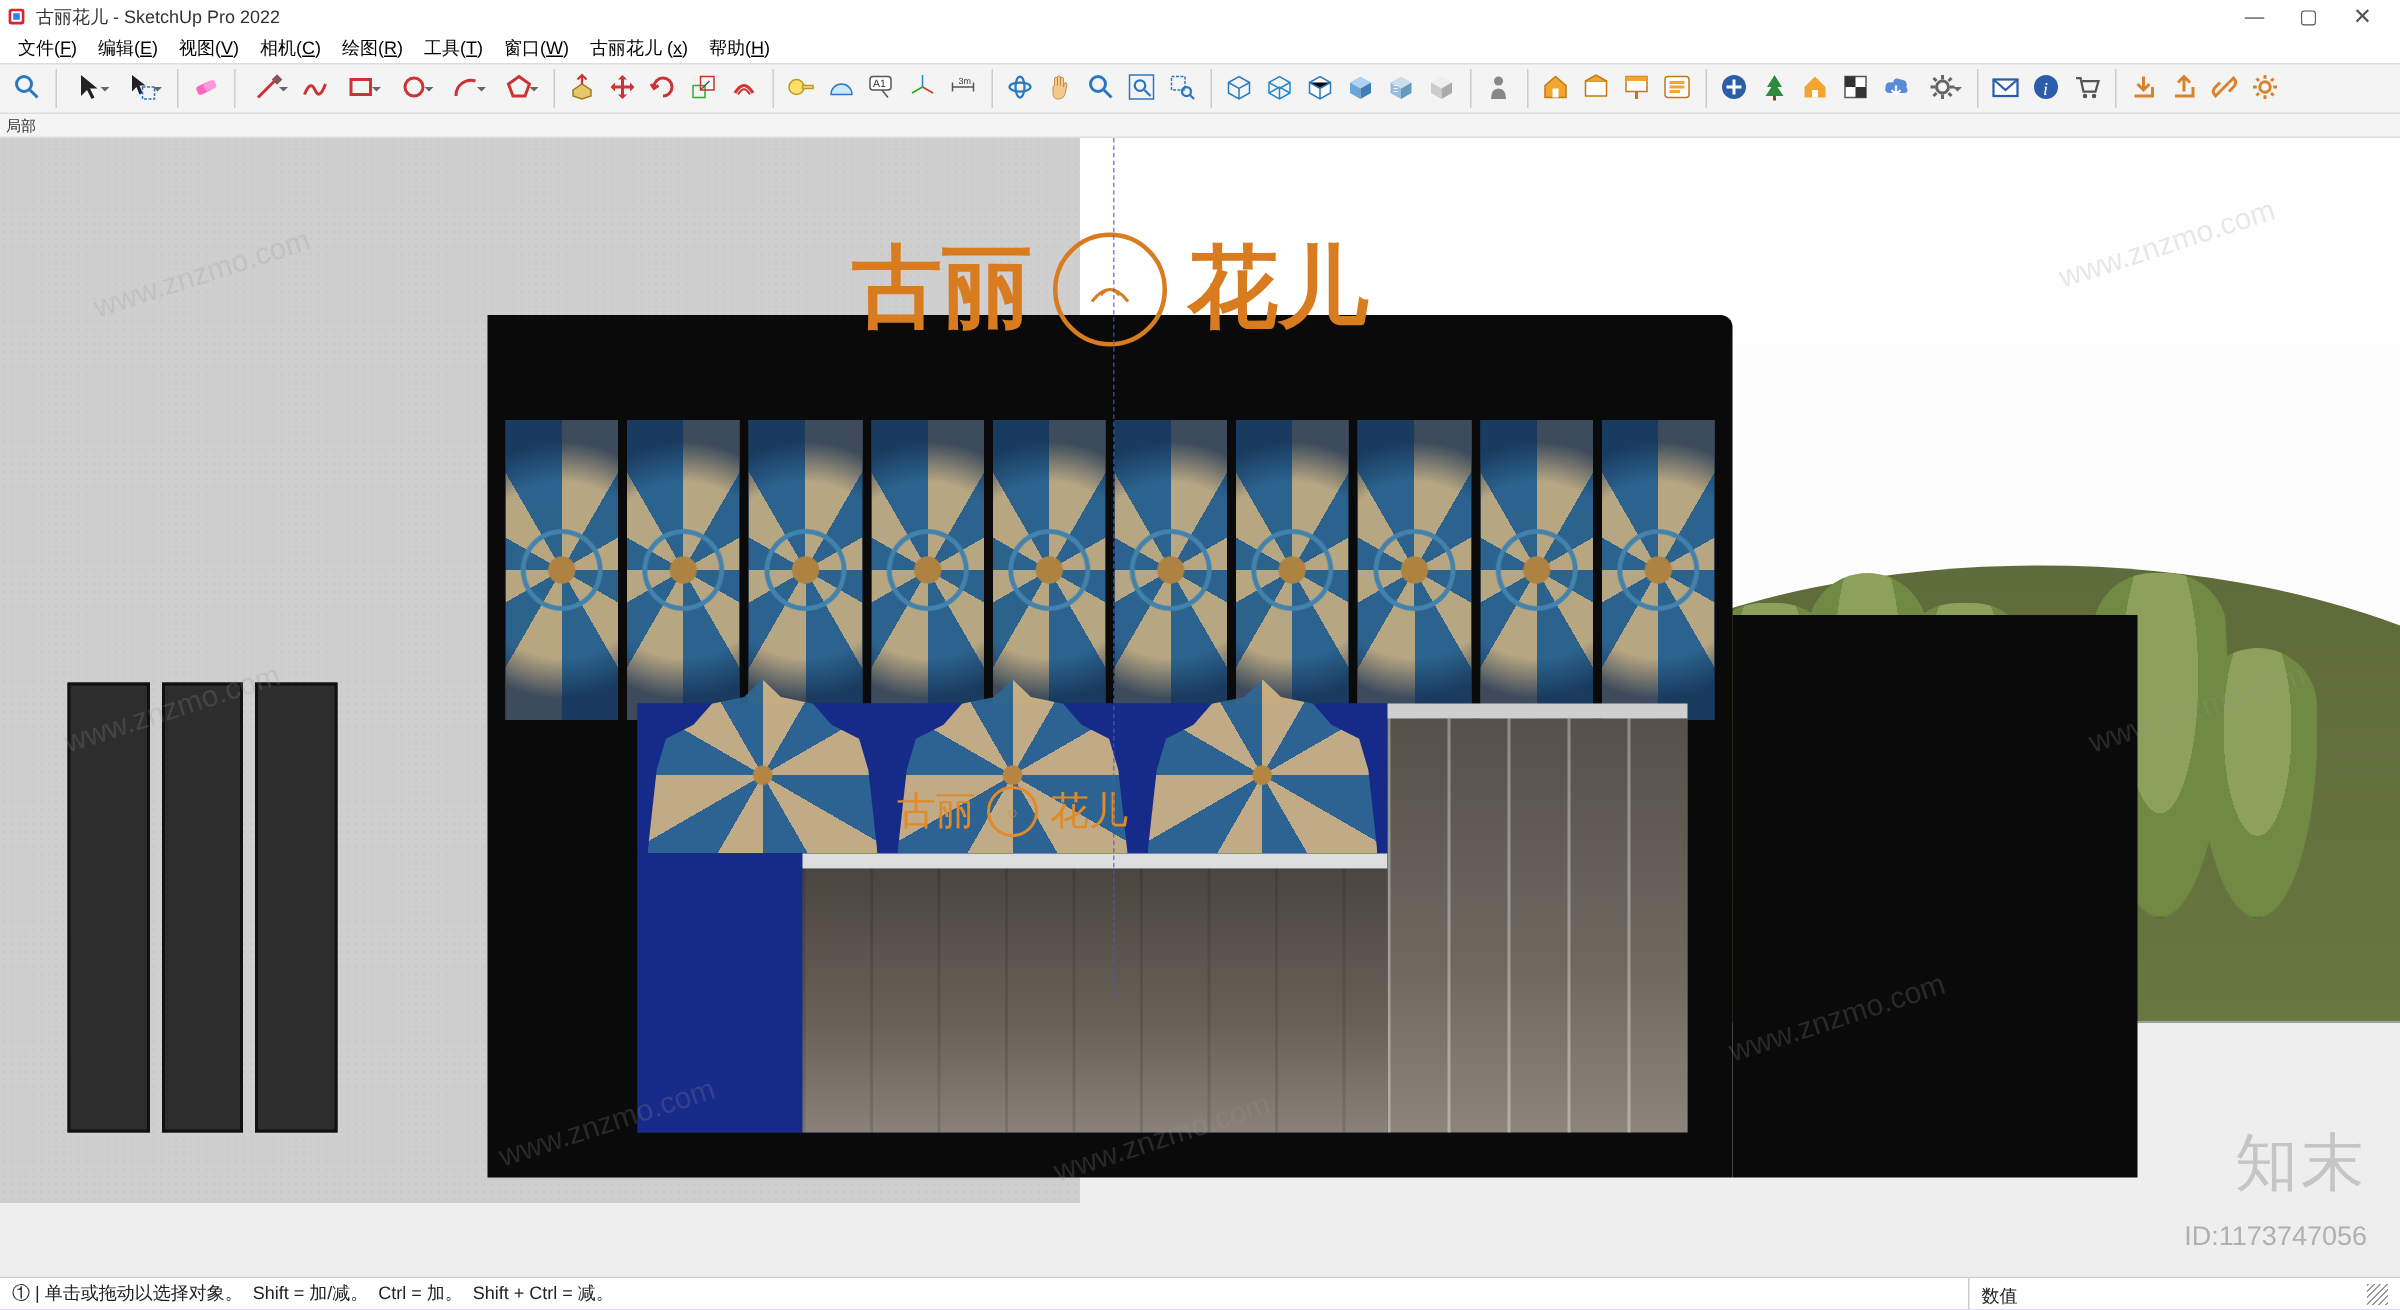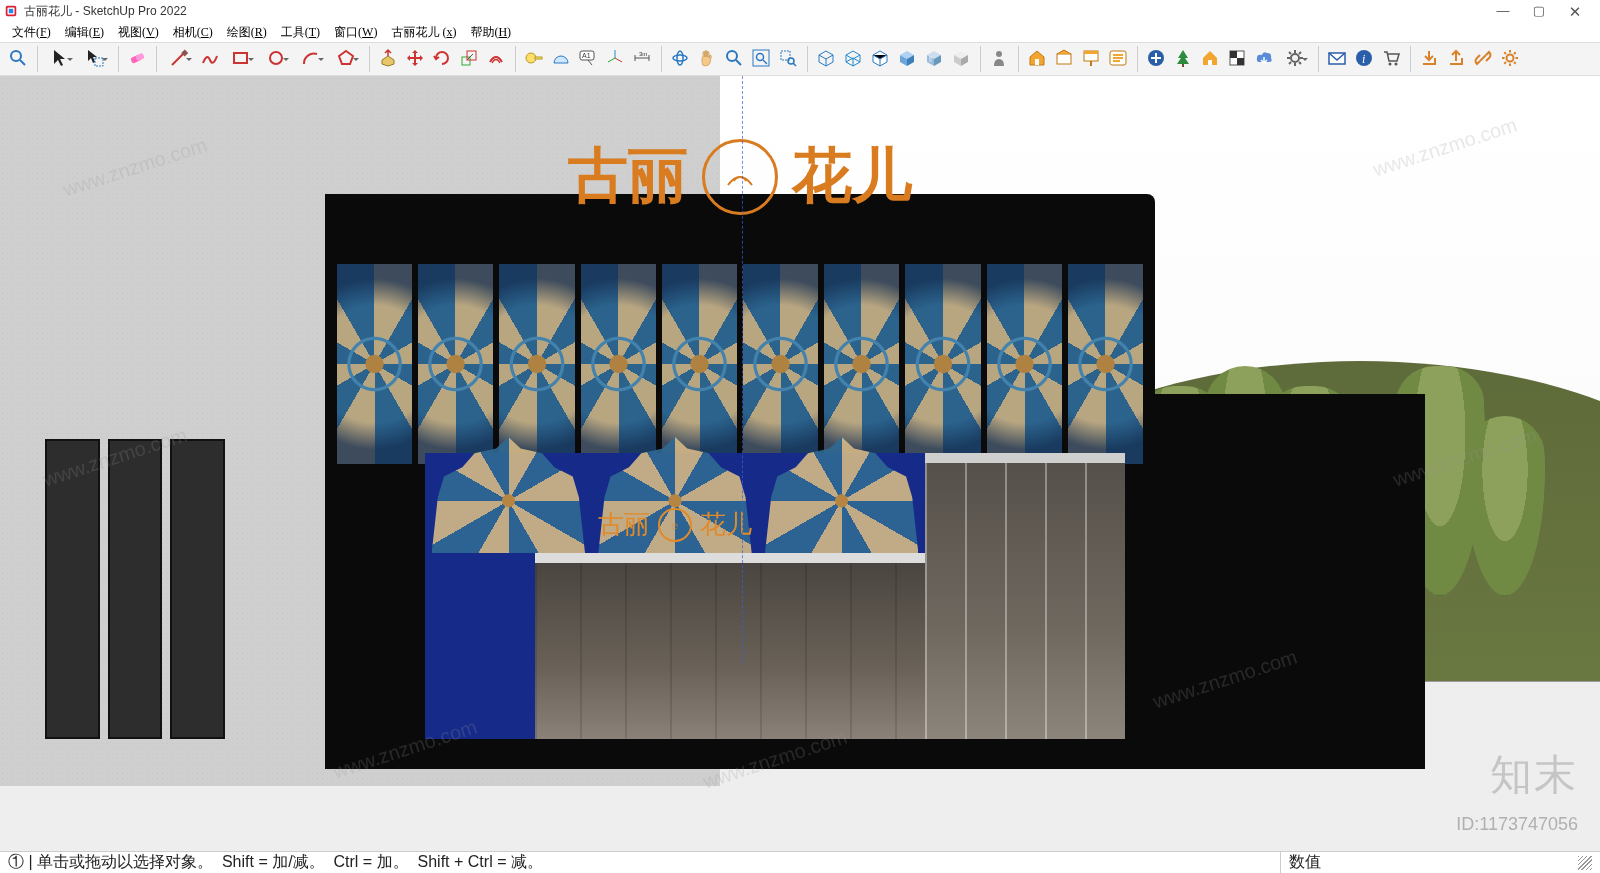--- a/index.html
+++ b/index.html
@@ -8,21 +8,21 @@
 
 
 .title-bar { height: 22px; background: #fff; display: flex; align-items: center; padding: 0 4px; font-size: 12px; color: #333; border-bottom: 0; }
 .title-bar .app-icon { width: 14px; height: 14px; margin-right: 6px; display:flex;align-items:center;justify-content:center;}
 .title-bar .app-icon svg{display:block}
 .title-bar .win-ctrls { margin-left: auto; display: flex; gap: 18px; padding-right: 12px; color:#555;}
 .title-bar .win-ctrls span { cursor: default; width:18px;text-align:center;font-size:13px;line-height:1;}
 .title-bar .win-ctrls .close{font-size:15px;}
 
 
-.menu-bar { height: 20px; background: #fff; display: flex; align-items: center; padding: 0 6px; font-size: 12px; gap: 2px; font-family: Liberation Serif, serif; }
+.menu-bar { height: 20px; background: #fff; display: flex; align-items: center; padding: 0 6px; font-size: 12px; gap: 2px; }
 .menu-bar .menu-item { padding: 2px 6px; cursor: default; }
 .menu-bar .menu-item .hotkey { text-decoration: underline; }
 
 
 .toolbars { display: flex; align-items: center; background: #f4f4f4; padding: 3px 3px; gap: 1px; flex-wrap: nowrap; border-top:1px solid #ddd;border-bottom:1px solid #ddd;}
 .tool-group { display: flex; gap: 1px; align-items: center; padding: 0 2px; }
 .tool-group + .tool-group { border-left: 1px solid #ccc; margin-left: 3px; padding-left: 5px; }
 .tool-btn { width: 26px; height: 26px; display: flex; align-items: center; justify-content: center; border: 1px solid transparent; background: transparent; cursor: default; }
 .tool-btn svg { width: 20px; height: 20px; }
 .tool-btn.dd{width:34px;position:relative}
@@ -88,21 +88,21 @@
 
 
 .axis-v{position:absolute;left:742px;top:0;bottom:188px;width:0;border-left:1px dashed #3a5fd8;opacity:0.7;z-index:6}
 
 
 .wm{position:absolute;color:rgba(150,150,150,0.22);font-size:20px;transform:rotate(-18deg);font-family:Arial,sans-serif;pointer-events:none;z-index:10}
 .wm-brand{position:absolute;right:22px;bottom:48px;font-size:42px;color:rgba(120,120,120,0.35);font-family:Liberation Serif, serif;letter-spacing:2px;z-index:11;pointer-events:none}
 .wm-id{position:absolute;right:22px;bottom:16px;font-size:18px;color:rgba(100,100,100,0.45);font-family:Arial;z-index:11;pointer-events:none}
 
 
-.status-bar { height: 22px; background: #fff; border-top: 1px solid #ccc; display: flex; align-items: center; font-size: 16px; padding: 0 8px; color:#222;gap:32px;}
+.status-bar { height: 22px; background: #fff; border-top: 1px solid #ccc; display: flex; align-items: center; font-size: 12px; padding: 0 8px; color:#222;}
 .status-bar .hint{flex:0 0 auto}
 .status-bar .spacer{flex:1}
 .status-bar .field{border-left:1px solid #ccc;padding:0 8px;height:100%;display:flex;align-items:flex-end;min-width:260px}
 .status-bar .resize{width:14px;height:14px;margin-left:6px;background:repeating-linear-gradient(135deg,#999 0 1px,transparent 1px 3px)}
 </style>
 </head>
 <body>
 
 <div class="window">
 
@@ -473,20 +473,21 @@
                 <line x1="15.5" y1="10" x2="18" y2="10"></line>
                 <line x1="4.3" y1="4.3" x2="6" y2="6"></line>
                 <line x1="14" y1="14" x2="15.7" y2="15.7"></line>
                 <line x1="4.3" y1="15.7" x2="6" y2="14"></line>
                 <line x1="14" y1="6" x2="15.7" y2="4.3"></line>
               </g>
             </svg></span>
         </div>
       </div>
     </div>
+  <div class="desc-bar"><span class="v">局部</span></div>
 
   <div class="viewport">
     <div class="scene">
       <div class="sky"></div>
       <div class="hill"></div>
       <div class="trees">
         <div class="tree"></div>
         <div class="tree"></div>
         <div class="tree"></div>
         <div class="tree"></div>

